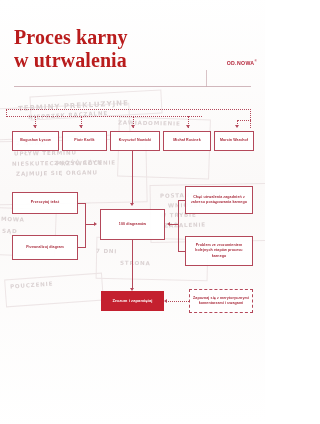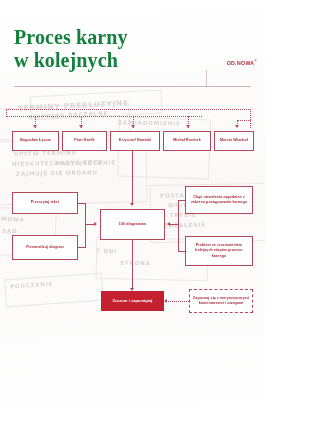--- a/index.html
+++ b/index.html
@@ -23,21 +23,21 @@
 
   
   .title-block{
     position:absolute;left:14px;top:26px;width:200px;
   }
   .title-line{
     font-family:"Liberation Serif", serif;
     font-weight:700;
     font-size:20px;
     line-height:1.16;
-    color:#15803d;
+    color:#b91c1c;
     letter-spacing:0.1px;
     white-space:nowrap;
   }
   .logo{
     position:absolute;right:8px;top:59px;
     font-size:5.2px;font-weight:700;color:#b5283c;
     letter-spacing:0.35px;
   }
   .logo sup{font-size:3px;vertical-align:super;}
 
@@ -120,21 +120,21 @@
   }
 </style>
 </head>
 <body>
 
 <div class="cover">
   <div class="paper-wash"></div>
 
   <div class="title-block">
     <div class="title-line">Proces karny</div>
-    <div class="title-line">w kolejnych</div>
+    <div class="title-line">w utrwalenia</div>
   </div>
 
   <div class="logo">
     <span>OD.NOWA</span><sup>®</sup>
   </div>
 
   <div class="rule-tick"></div>
   <div class="rule"></div>
 
   <div class="hand-layer">

